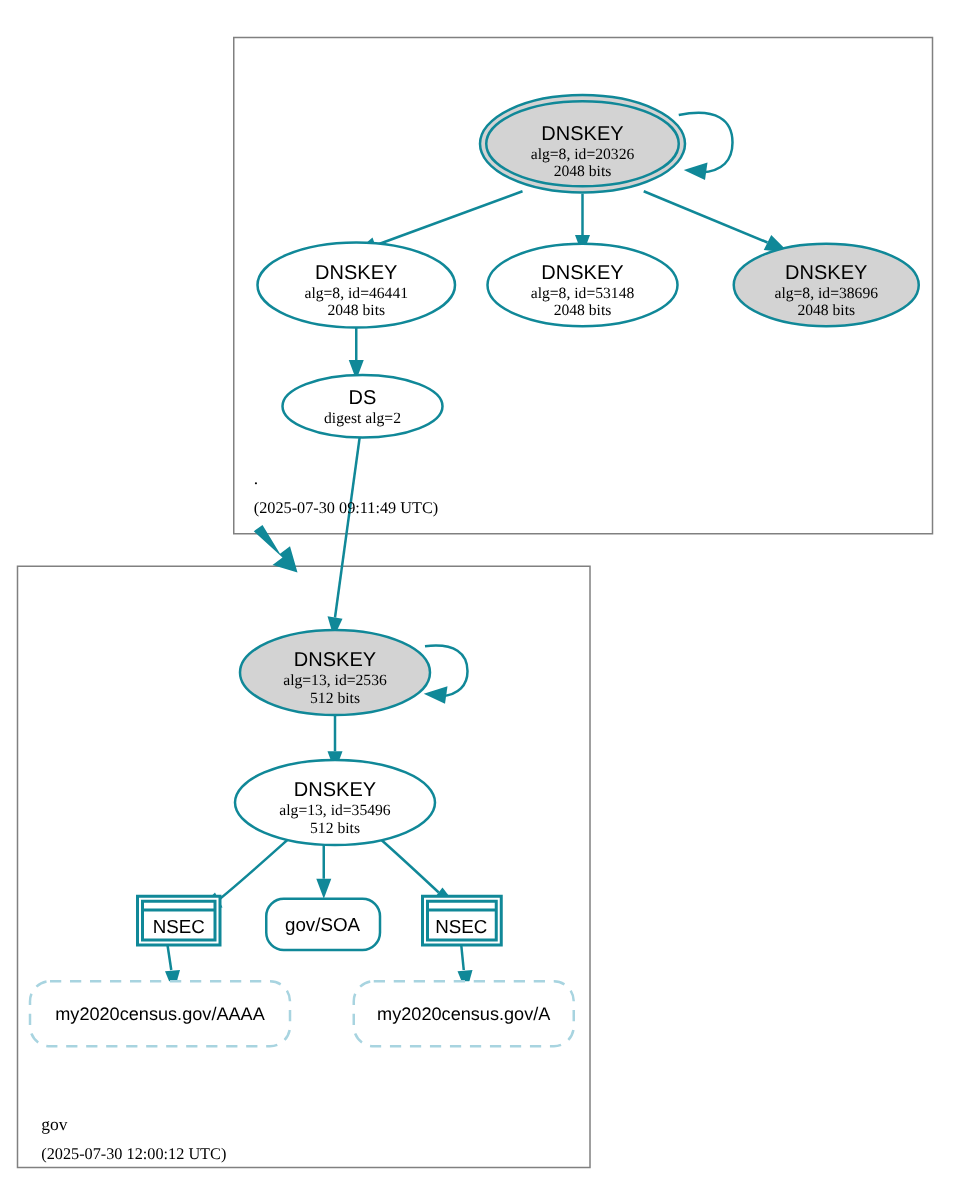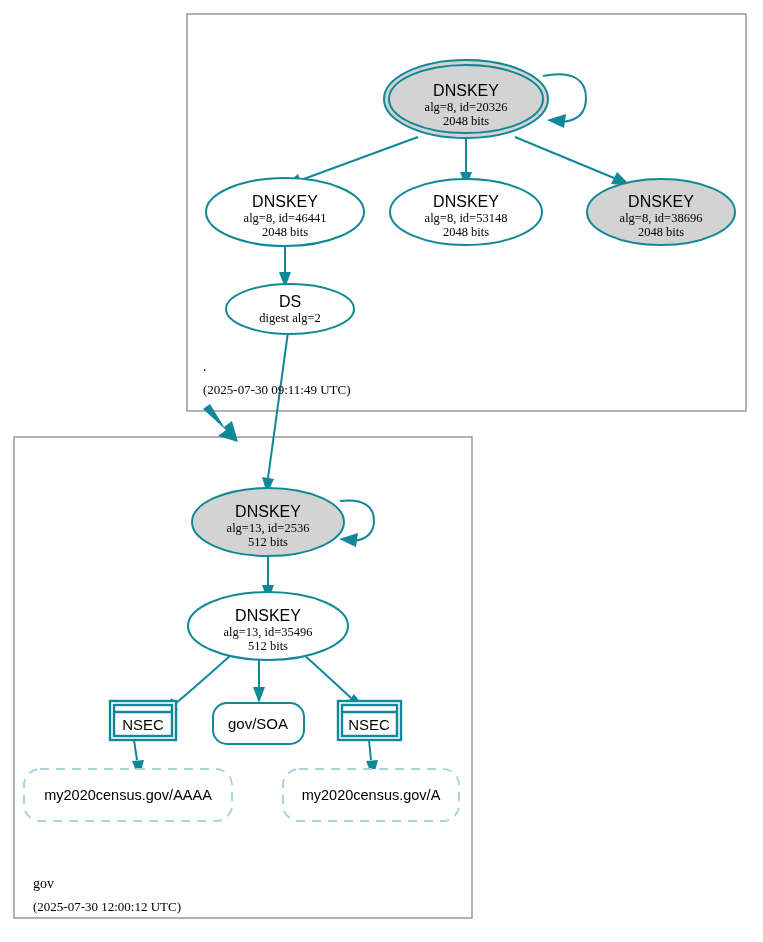--- a/index.html
+++ b/index.html
@@ -11,21 +11,21 @@
   body {
     font-family: "Liberation Sans", sans-serif;
     width: 763px;
     height: 942px;
     position: relative;
     overflow: hidden;
   }
   #canvas {
     position: absolute;
     left: 0;
-    top: 0;
+    top: 16px;
     width: 763px;
     height: 722px;
   }
   svg#graph {
     position: absolute;
     left: 0;
     top: 0;
     width: 763px;
     height: 942px;
     display: block;

